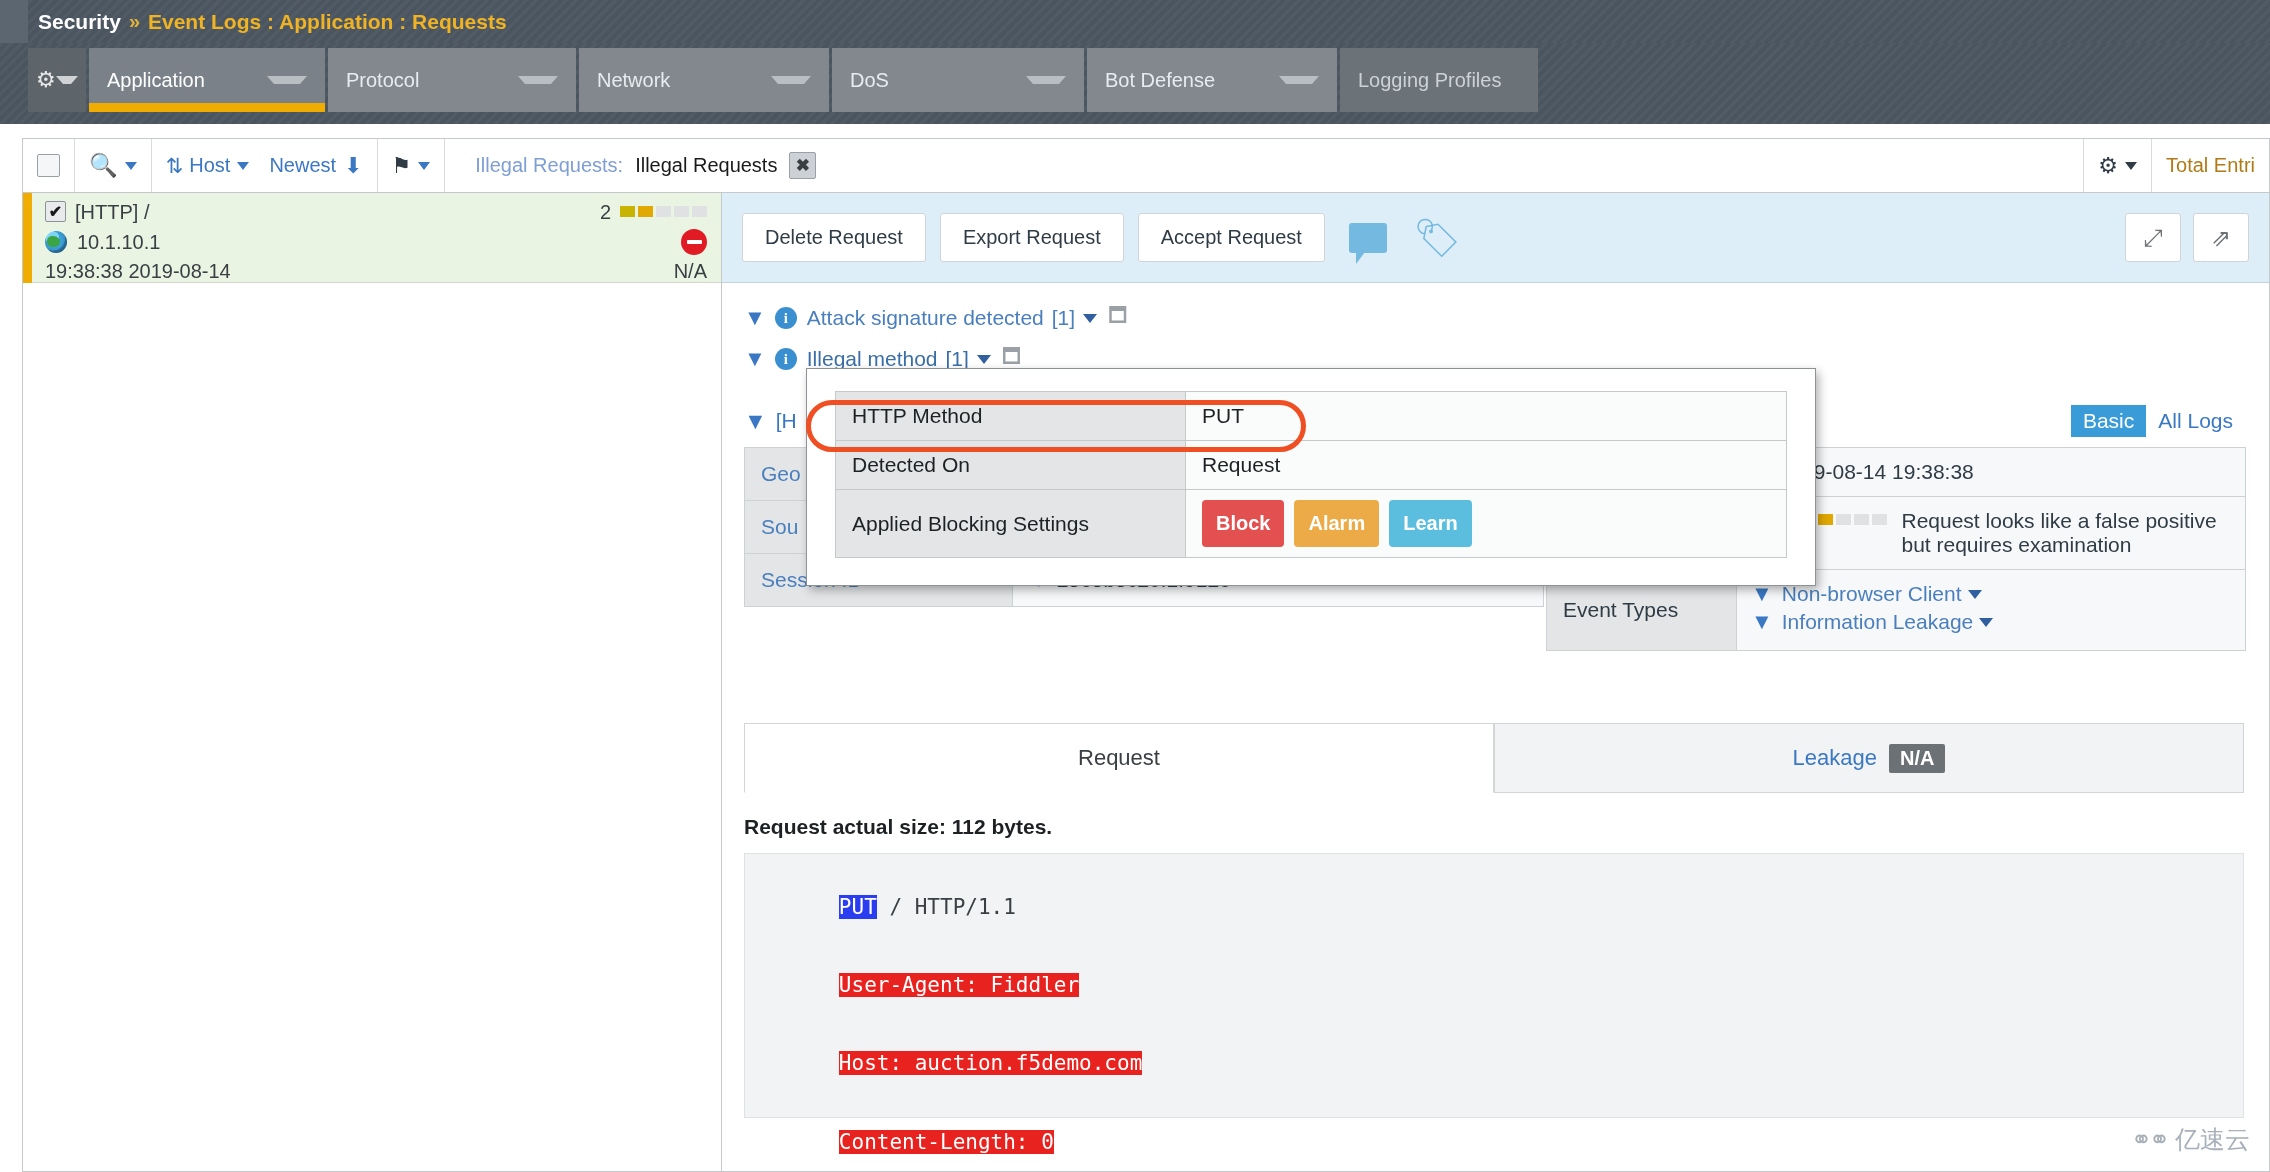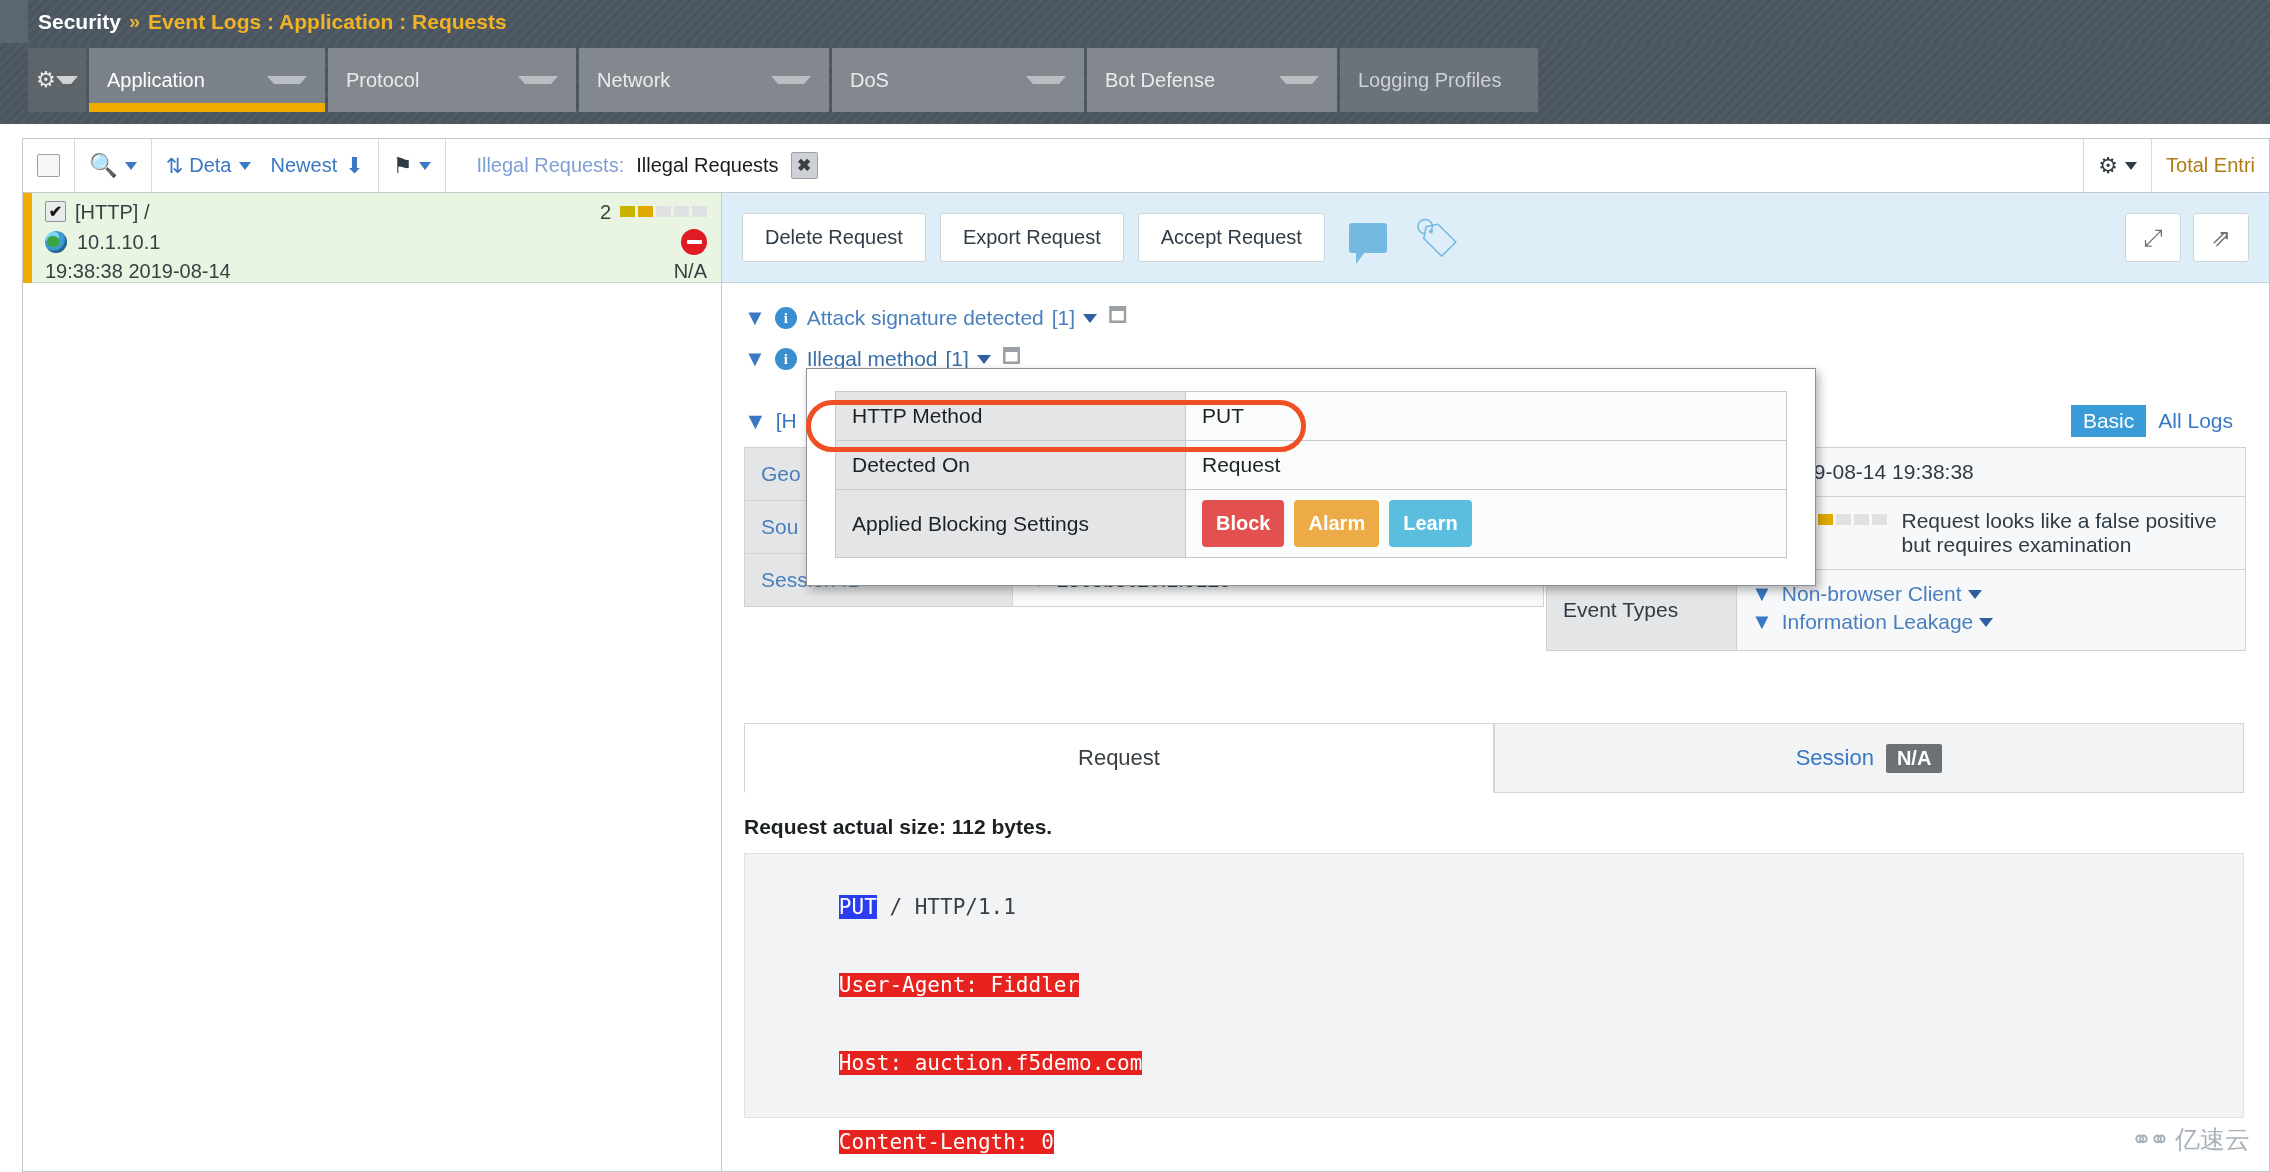--- a/index.html
+++ b/index.html
@@ -347,21 +347,21 @@
 <div id="filter-toolbar">
   <div class="tb-cell">
     <span class="chk"></span>
   </div>
   <div class="tb-cell">
     <span class="srch">🔍</span>
     <span class="dncaret"></span>
   </div>
   <div class="tb-cell">
     <span class="sorticon">⇅</span>
-    <span style="margin-left:8px;">Deta</span>
+    <span style="margin-left:8px;">Host</span>
     <span class="dncaret"></span>
     <span style="margin-left:20px;">Newest</span>
     <span class="arrowdn">⬇</span>
   </div>
   <div class="tb-cell">
     <span class="flagico">⚑</span>
     <span class="dncaret"></span>
   </div>
   <div class="tb-cell noborder">
     <div id="filter-chip">
@@ -529,21 +529,21 @@
         </div>
       </div>
     </div>
   </div>
 
   <div id="rr-tabs">
     <div class="rrtab active">
       <span>Request</span>
     </div>
     <div class="rrtab inactive">
-      <span>Session</span>
+      <span>Leakage</span>
       <span class="na-badge">N/A</span>
     </div>
   </div>
 
   <div id="req-size">Request actual size: 112 bytes.</div>
 
   <div id="req-body">
     <div class="ln">
       <span class="hl-blue">PUT</span><span class="plain-code"> / HTTP/1.1</span>
     </div>

